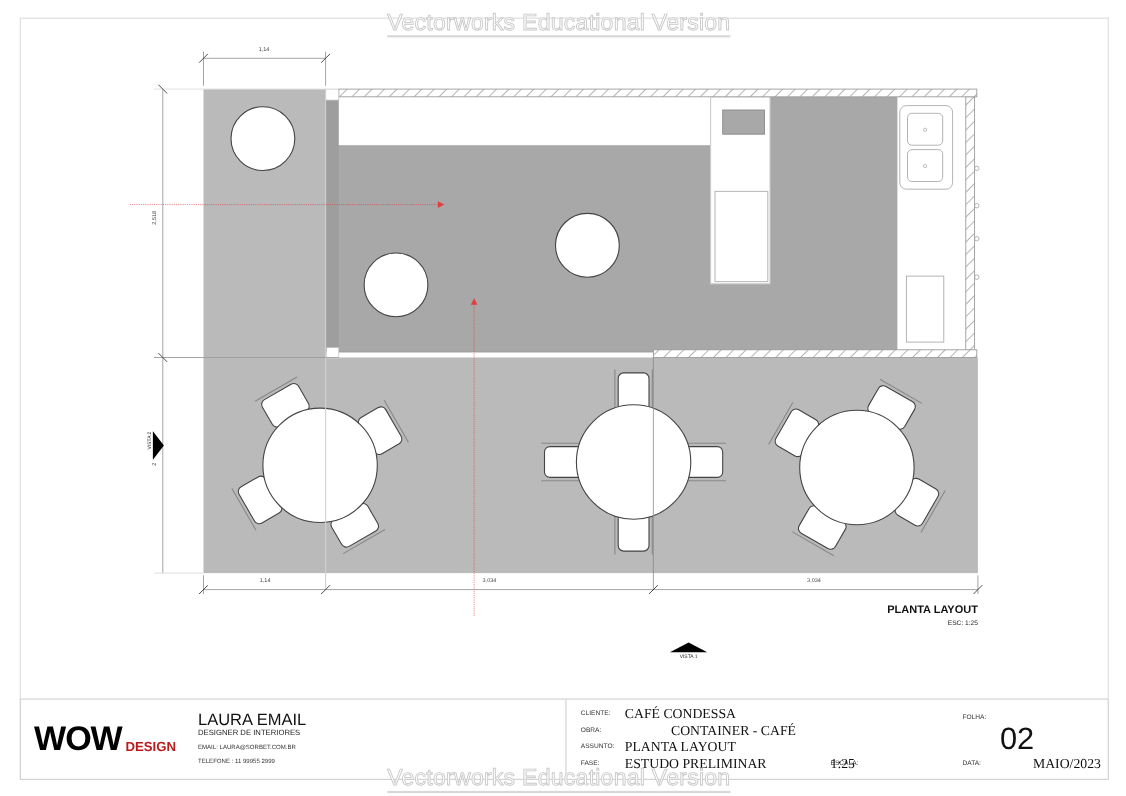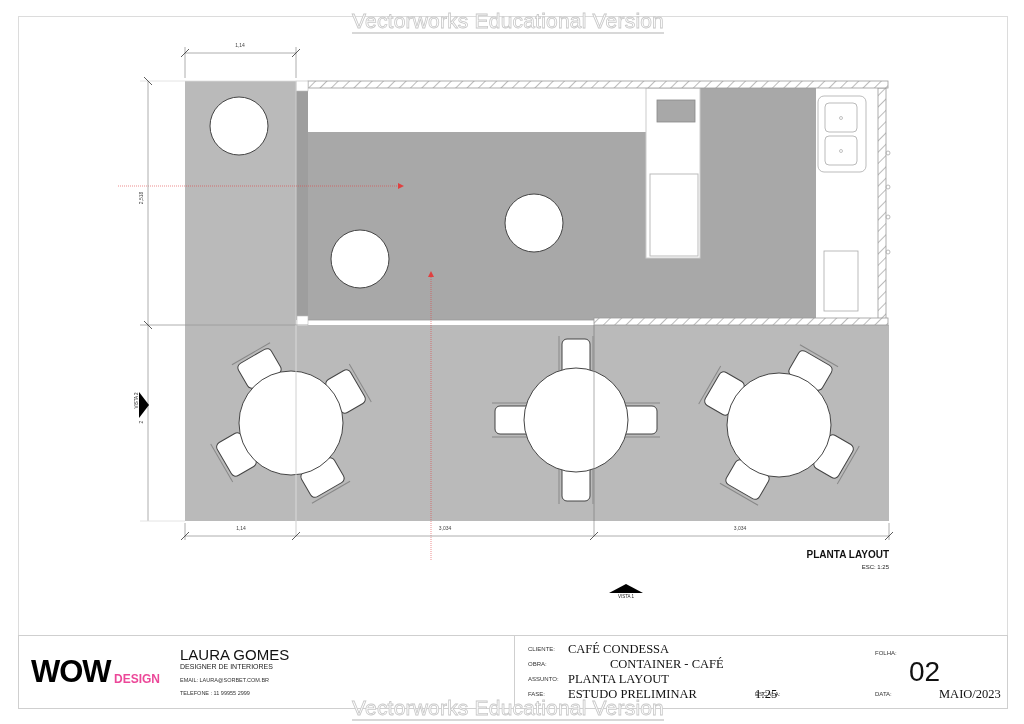--- a/index.html
+++ b/index.html
@@ -10,21 +10,21 @@
                font-size: 21px; color: #fff; -webkit-text-stroke: 0.8px #c8c8c8;
                letter-spacing: 0.2px; }
   .watermark span { border-bottom: 2px solid #d8d8d8; padding-bottom: 0px; }
   .sheet-frame { position: absolute; left: 18px; top: 16px; width: 990px; height: 693px;
                  border: 1px solid #dcdcdc; box-sizing: border-box; }
   .tb { position: absolute; left: 18px; top: 635px; width: 990px; height: 74px;
         border: 1px solid #cfcfcf; box-sizing: border-box; background: #fff; }
   .tb-div { position: absolute; top: 0; bottom: 0; width: 1px; background: #cfcfcf; }
   .logo-wow { position: absolute; left: 12px; top: 18px; font-size: 31px; font-weight: bold;
               letter-spacing: -1px; color: #000; }
-  .logo-design { position: absolute; left: 95px; top: 36px; font-size: 12px; font-weight: bold; color: #ec4899; }
+  .logo-design { position: absolute; left: 95px; top: 36px; font-size: 12px; font-weight: bold; color: #b91c1c; }
   .designer-name { position: absolute; left: 161px; top: 10px; font-size: 15px; color: #111; }
   .designer-role { position: absolute; left: 161px; top: 27px; font-size: 7px; color: #222; }
   .designer-email { position: absolute; left: 161px; top: 41px; font-size: 5.5px; color: #333; }
   .designer-phone { position: absolute; left: 161px; top: 54px; font-size: 5.5px; color: #333; }
   .info-label { position: absolute; font-size: 6px; color: #333; }
   .info-value { position: absolute; font-size: 12.5px; color: #111; font-family: Liberation Serif, serif; }
   .sheet-num { position: absolute; font-size: 28px; color: #111; }
 </style>
 </head>
 <body>
@@ -160,21 +160,21 @@
 <div class="abs" style="left:725px;top:525px;font-size:5px;color:#444;width:30px;text-align:center;">3,034</div>
 <div class="abs" style="left:606px;top:594px;font-size:4.5px;color:#222;width:40px;text-align:center;">VISTA 1</div>
 
 <div class="abs" style="right:135px;top:549px;font-size:10px;font-weight:bold;color:#111;">PLANTA LAYOUT</div>
 <div class="abs" style="right:135px;top:564px;font-size:6px;color:#222;">ESC: 1:25</div>
 
 <div class="tb">
   <div class="tb-div" style="left:495px;"></div>
   <div class="logo-wow">WOW</div>
   <div class="logo-design">DESIGN</div>
-  <div class="designer-name">LAURA GOMES</div>
+  <div class="designer-name">LAURA EMAIL</div>
   <div class="designer-role">DESIGNER DE INTERIORES</div>
   <div class="designer-email">EMAIL: LAURA@SORBET.COM.BR</div>
   <div class="designer-phone">TELEFONE : 11 99955 2999</div>
 
   <div class="info-label" style="left:509px;top:10px;">CLIENTE:</div>
   <div class="info-value" style="left:549px;top:6px;">CAFÉ CONDESSA</div>
   <div class="info-label" style="left:509px;top:25px;">OBRA:</div>
   <div class="info-value" style="left:568px;top:21px;margin-left:23px;">CONTAINER - CAFÉ</div>
   <div class="info-label" style="left:509px;top:40px;">ASSUNTO:</div>
   <div class="info-value" style="left:549px;top:36px;">PLANTA LAYOUT</div>

